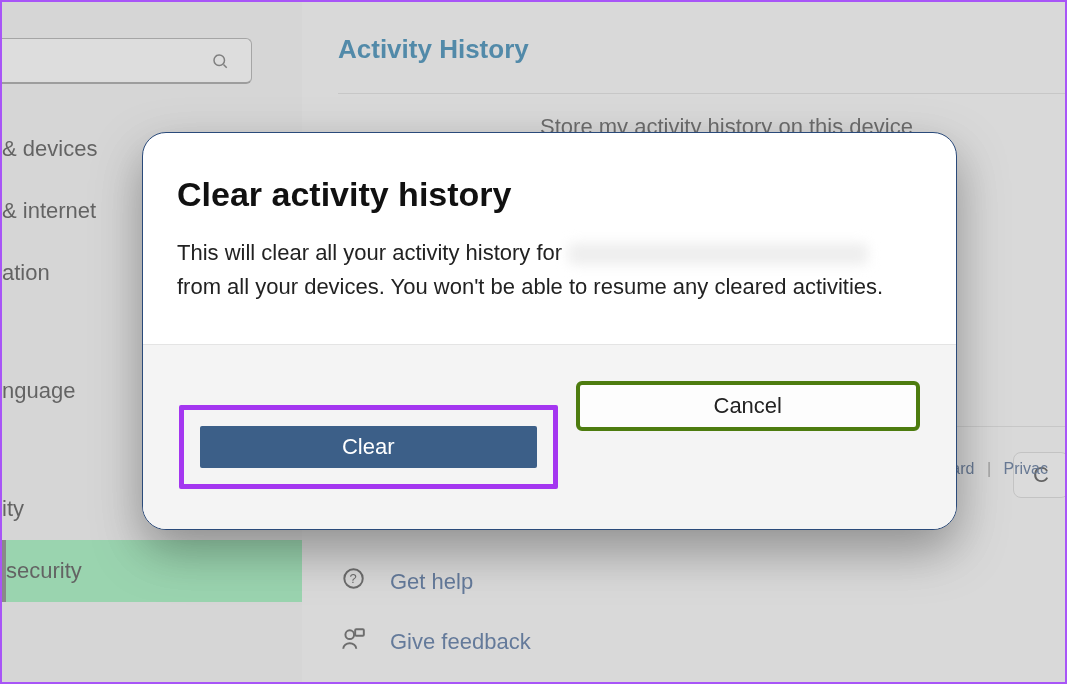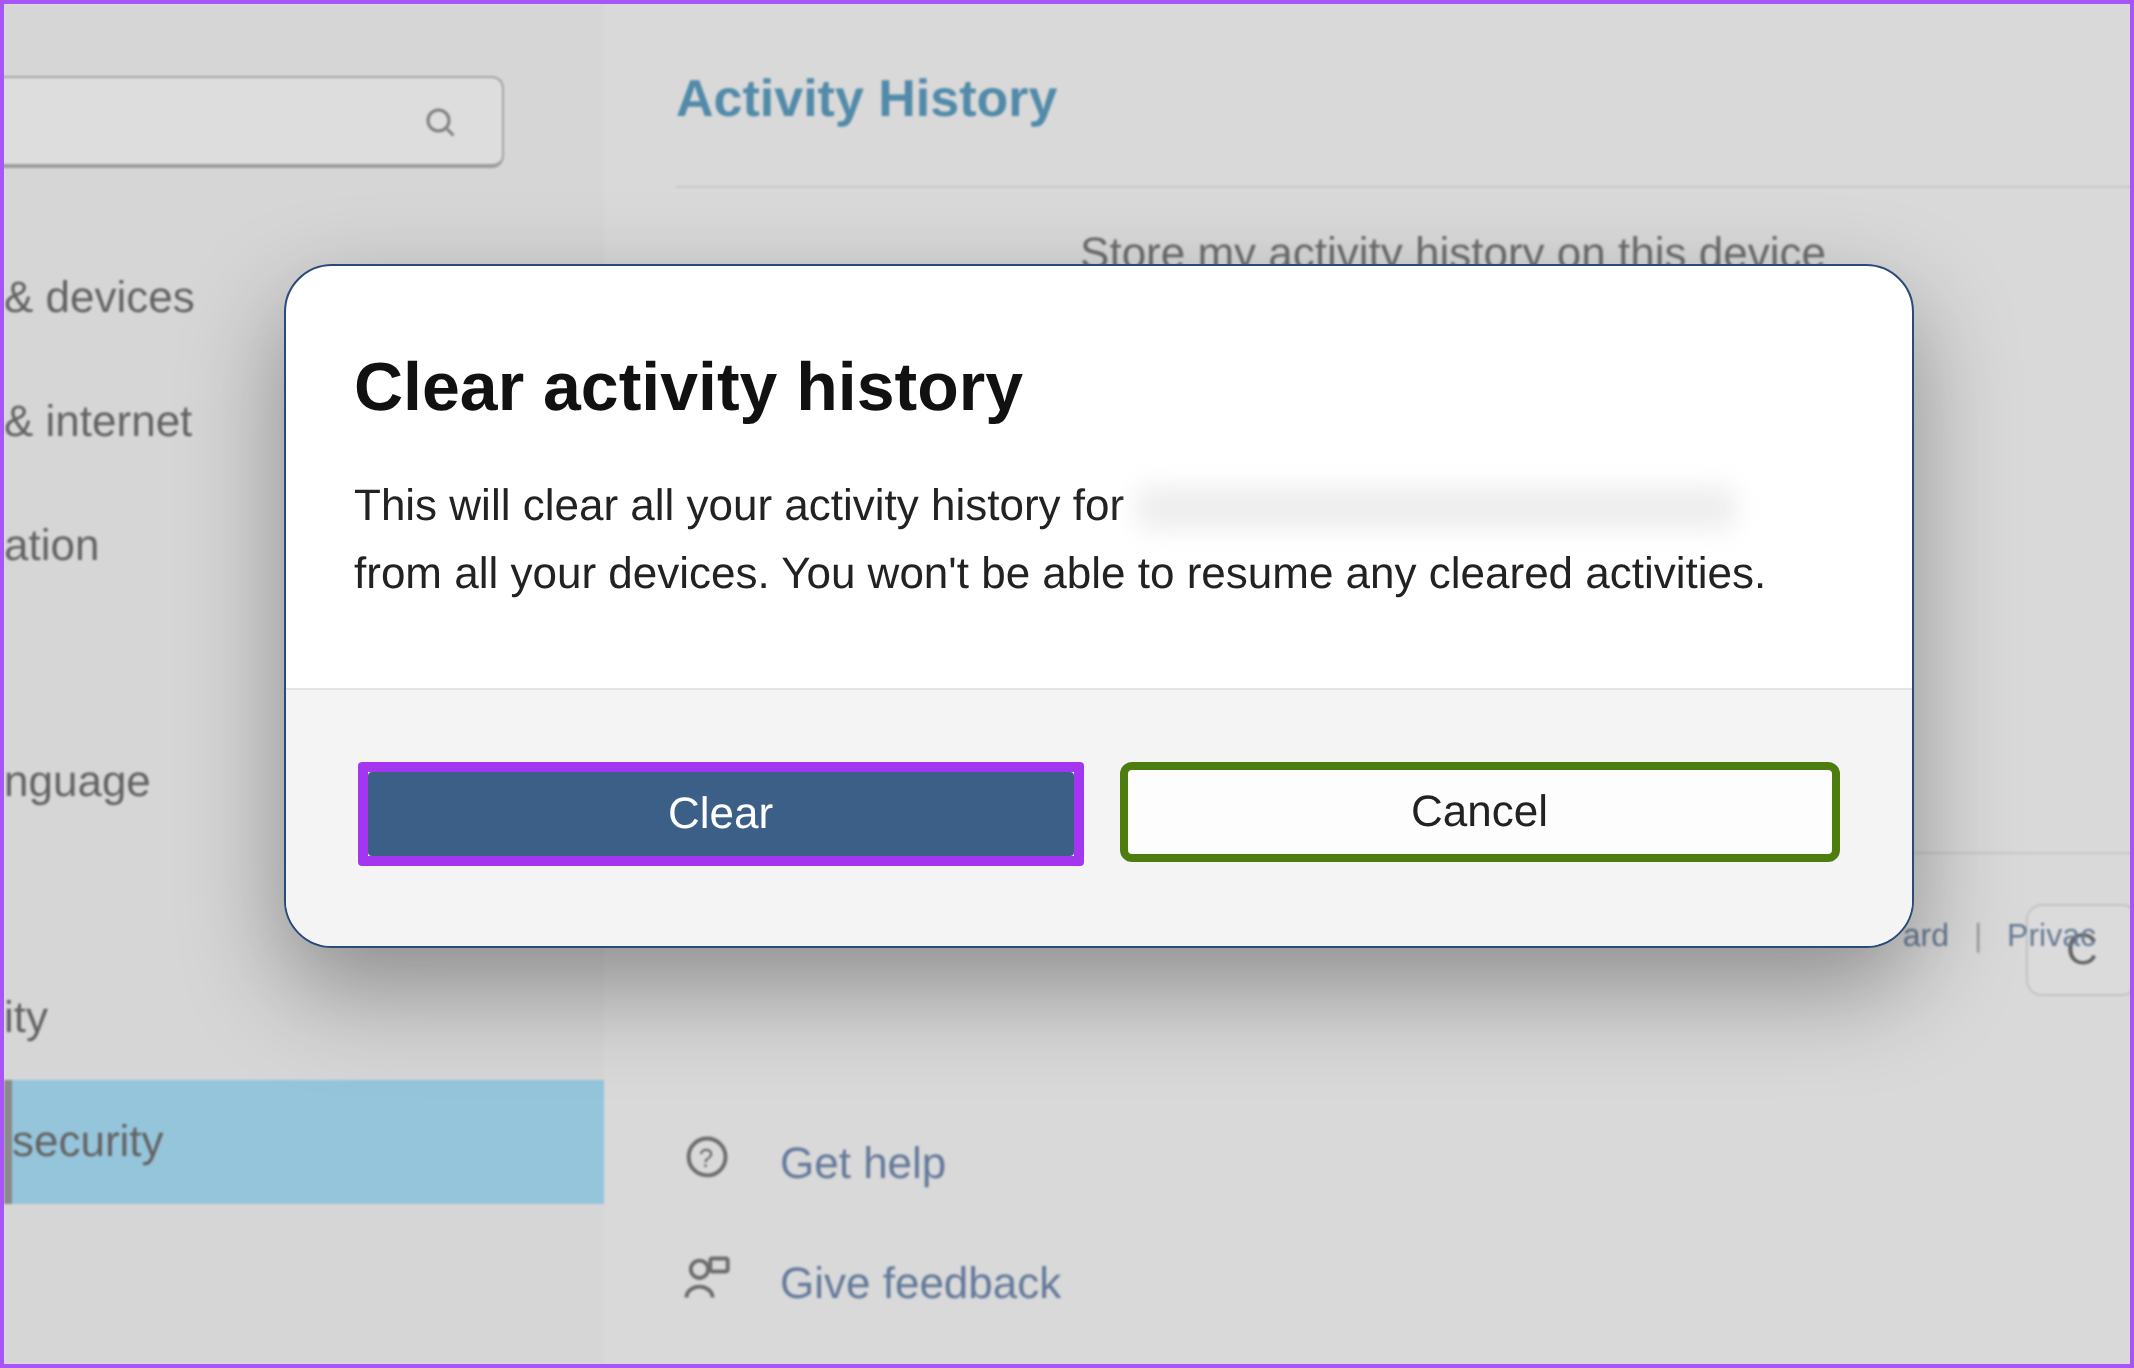--- a/index.html
+++ b/index.html
@@ -47,21 +47,21 @@
   }
   .searchbox svg { width: 18px; height: 18px; stroke: #555; }
   .nav { list-style: none; }
   .nav li {
     font-size: 22px;
     color: #222;
     padding: 18px 0 18px 0;
     white-space: nowrap;
   }
   .nav li.sel {
-    background: #7dd3fc;
+    background: #86efac;
     border-left: 4px solid #666;
   }
   .nav li.spacer { height: 56px; }
   
   .content {
     flex: 1;
     background: #f7f7f7;
     position: relative;
     padding: 32px 0 0 36px;
   }
@@ -164,21 +164,22 @@
     height: 50px;
     border-radius: 6px;
     font-size: 22px;
     display: flex; align-items: center; justify-content: center;
     cursor: pointer;
   }
   .btn-primary-wrap {
     flex:1;
     border: 5px solid #a436f0;
     border-radius: 2px;
-    padding:0;
+    padding:16px;
+    margin-top:24px;
   }
   .btn-primary {
     background: #3c5f88;
     color: #fff;
     height: 42px;
     border-radius: 2px;
     width:100%;
     display:flex;align-items:center;justify-content:center;
     font-size:22px;
   }

